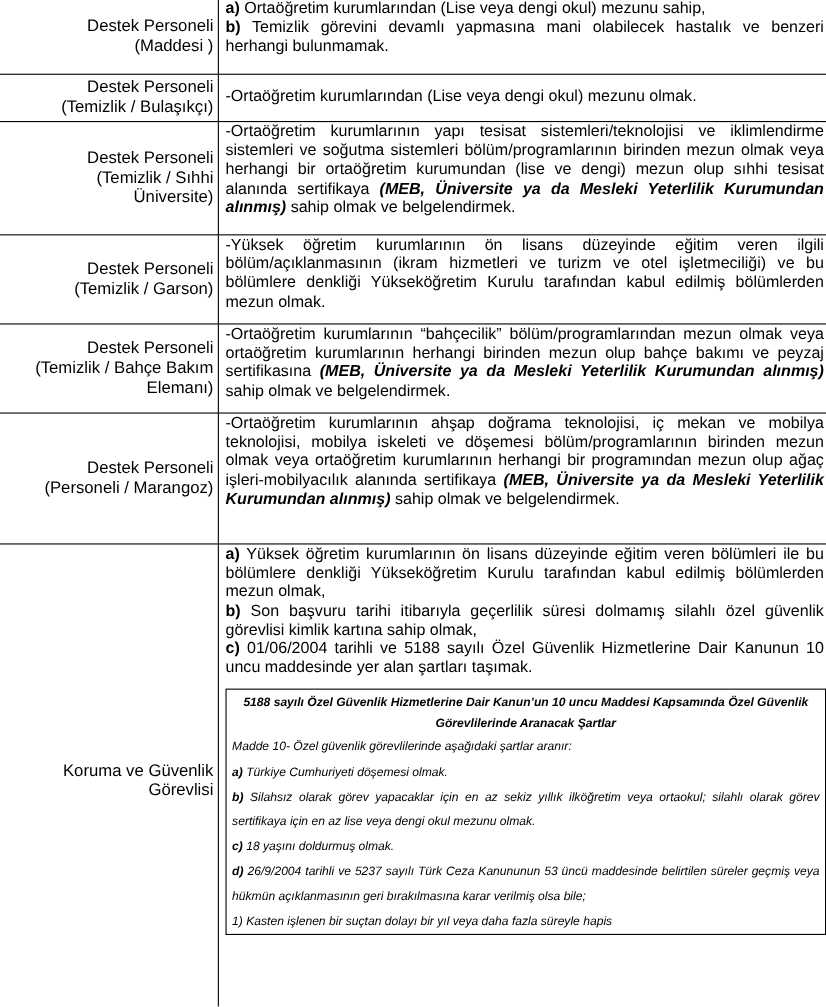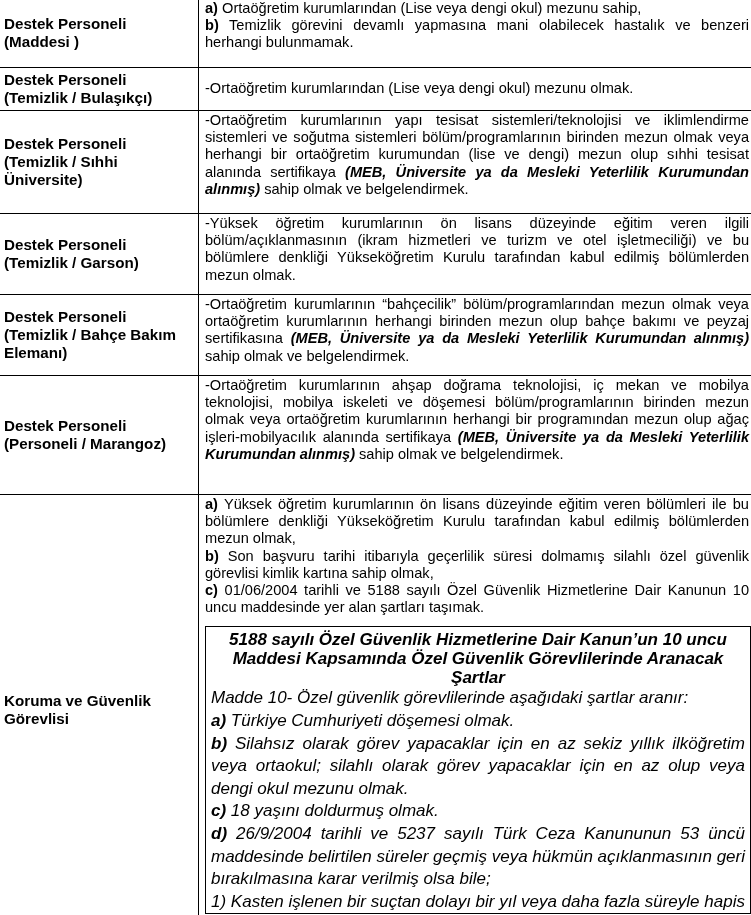--- a/index.html
+++ b/index.html
@@ -10,39 +10,39 @@
   table.req {
     position: absolute; left: -1px; top: -2px;
     border-collapse: collapse; table-layout: fixed;
     width: 756px;
   }
   table.req td {
     border: 1px solid #000; vertical-align: top; padding: 0;
   }
   td.pos {
     width: 198px;
-    text-align: left; vertical-align: middle !important;
-    font-weight: bold; font-size: 15.2px; line-height: 18px;
+    text-align: right; vertical-align: middle !important;
+    font-weight: normal; font-size: 15.2px; line-height: 18px;
   }
   td.req-cell {
     font-size: 14.6px; line-height: 17.2px;
     text-align: justify; padding: 1px 5px 1px 6px !important;
   }
   .line { display: block; }
   b, .b { font-weight: bold; }
   .bi { font-weight: bold; font-style: italic; }
   .pos-text { display: block; padding: 0 4px; }
 
   
   .law-box {
     border: 1px solid #000;
     margin: 10px -2px 0 0;
     padding: 0 5px 0 5px;
     font-style: italic;
-    font-size: 17px; line-height: 22.6px;
+    font-size: 11px; line-height: 22.6px;
   }
   .law-title {
     font-weight: bold; font-style: italic; text-align: center;
     line-height: 19px; padding-top: 3px;
   }
   .law-item b { font-style: italic; }
   .law-item { display: block; }
 </style>
 </head>
 <body>
@@ -120,21 +120,21 @@
     </td>
     <td class="req-cell">
       <span class="line"><b>a)</b><span> Yüksek öğretim kurumlarının ön lisans düzeyinde eğitim veren bölümleri ile bu bölümlere denkliği Yükseköğretim Kurulu tarafından kabul edilmiş bölümlerden mezun olmak,</span></span>
       <span class="line"><b>b)</b><span> Son başvuru tarihi itibarıyla geçerlilik süresi dolmamış silahlı özel güvenlik görevlisi kimlik kartına sahip olmak,</span></span>
       <span class="line"><b>c)</b><span> 01/06/2004 tarihli ve 5188 sayılı Özel Güvenlik Hizmetlerine Dair Kanunun 10 uncu maddesinde yer alan şartları taşımak.</span></span>
 
       <div class="law-box">
         <div class="law-title">5188 sayılı Özel Güvenlik Hizmetlerine Dair Kanun’un 10 uncu Maddesi Kapsamında Özel Güvenlik Görevlilerinde Aranacak Şartlar</div>
         <span class="law-item">Madde 10- Özel güvenlik görevlilerinde aşağıdaki şartlar aranır:</span>
         <span class="law-item"><b>a)</b><span>  Türkiye Cumhuriyeti döşemesi olmak.</span></span>
-        <span class="law-item"><b>b)</b><span>  Silahsız olarak görev yapacaklar için en az sekiz yıllık ilköğretim veya ortaokul; silahlı olarak görev yapacaklar için en az olup veya dengi okul mezunu olmak.</span></span>
+        <span class="law-item"><b>b)</b><span>  Silahsız olarak görev yapacaklar için en az sekiz yıllık ilköğretim veya ortaokul; silahlı olarak görev sertifikaya için en az lise veya dengi okul mezunu olmak.</span></span>
         <span class="law-item"><b>c)</b><span>  18 yaşını doldurmuş olmak.</span></span>
         <span class="law-item"><b>d)</b><span> 26/9/2004 tarihli ve 5237 sayılı Türk Ceza Kanununun 53 üncü maddesinde belirtilen süreler geçmiş veya hükmün açıklanmasının geri bırakılmasına karar verilmiş olsa bile;</span></span>
         <span class="law-item"><span>1) Kasten işlenen bir suçtan dolayı bir yıl veya daha fazla süreyle hapis</span></span>
       </div>
     </td>
   </tr>
 </tbody>
   </table>
 
 </body></html>

